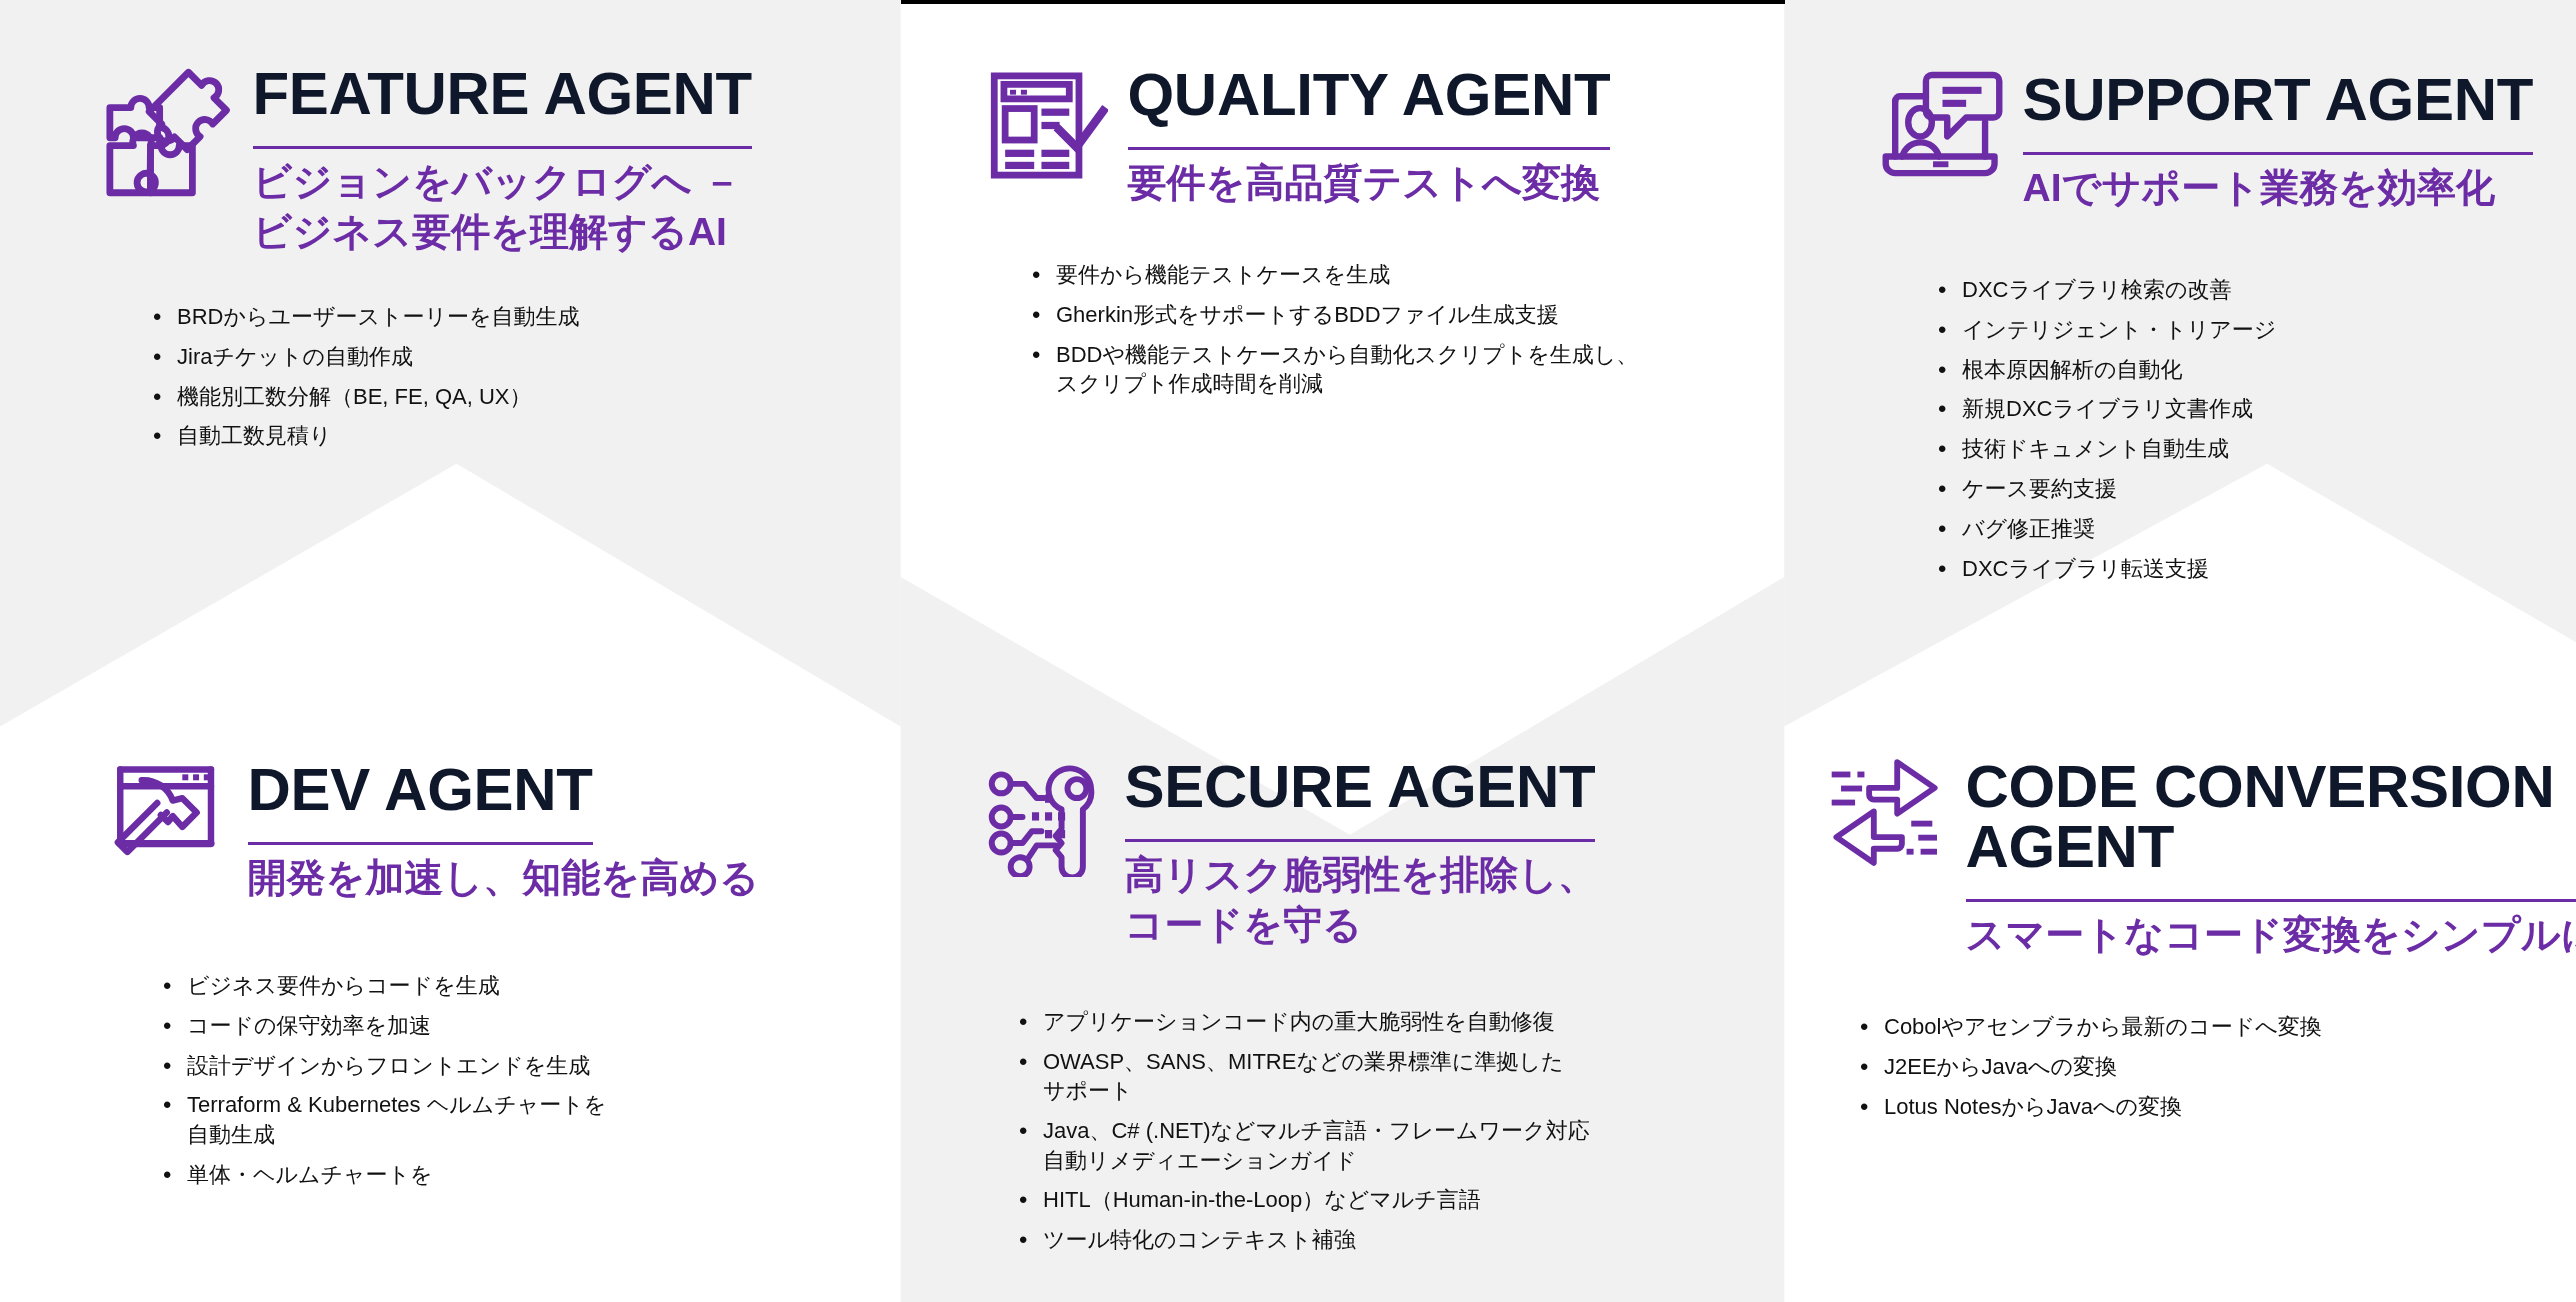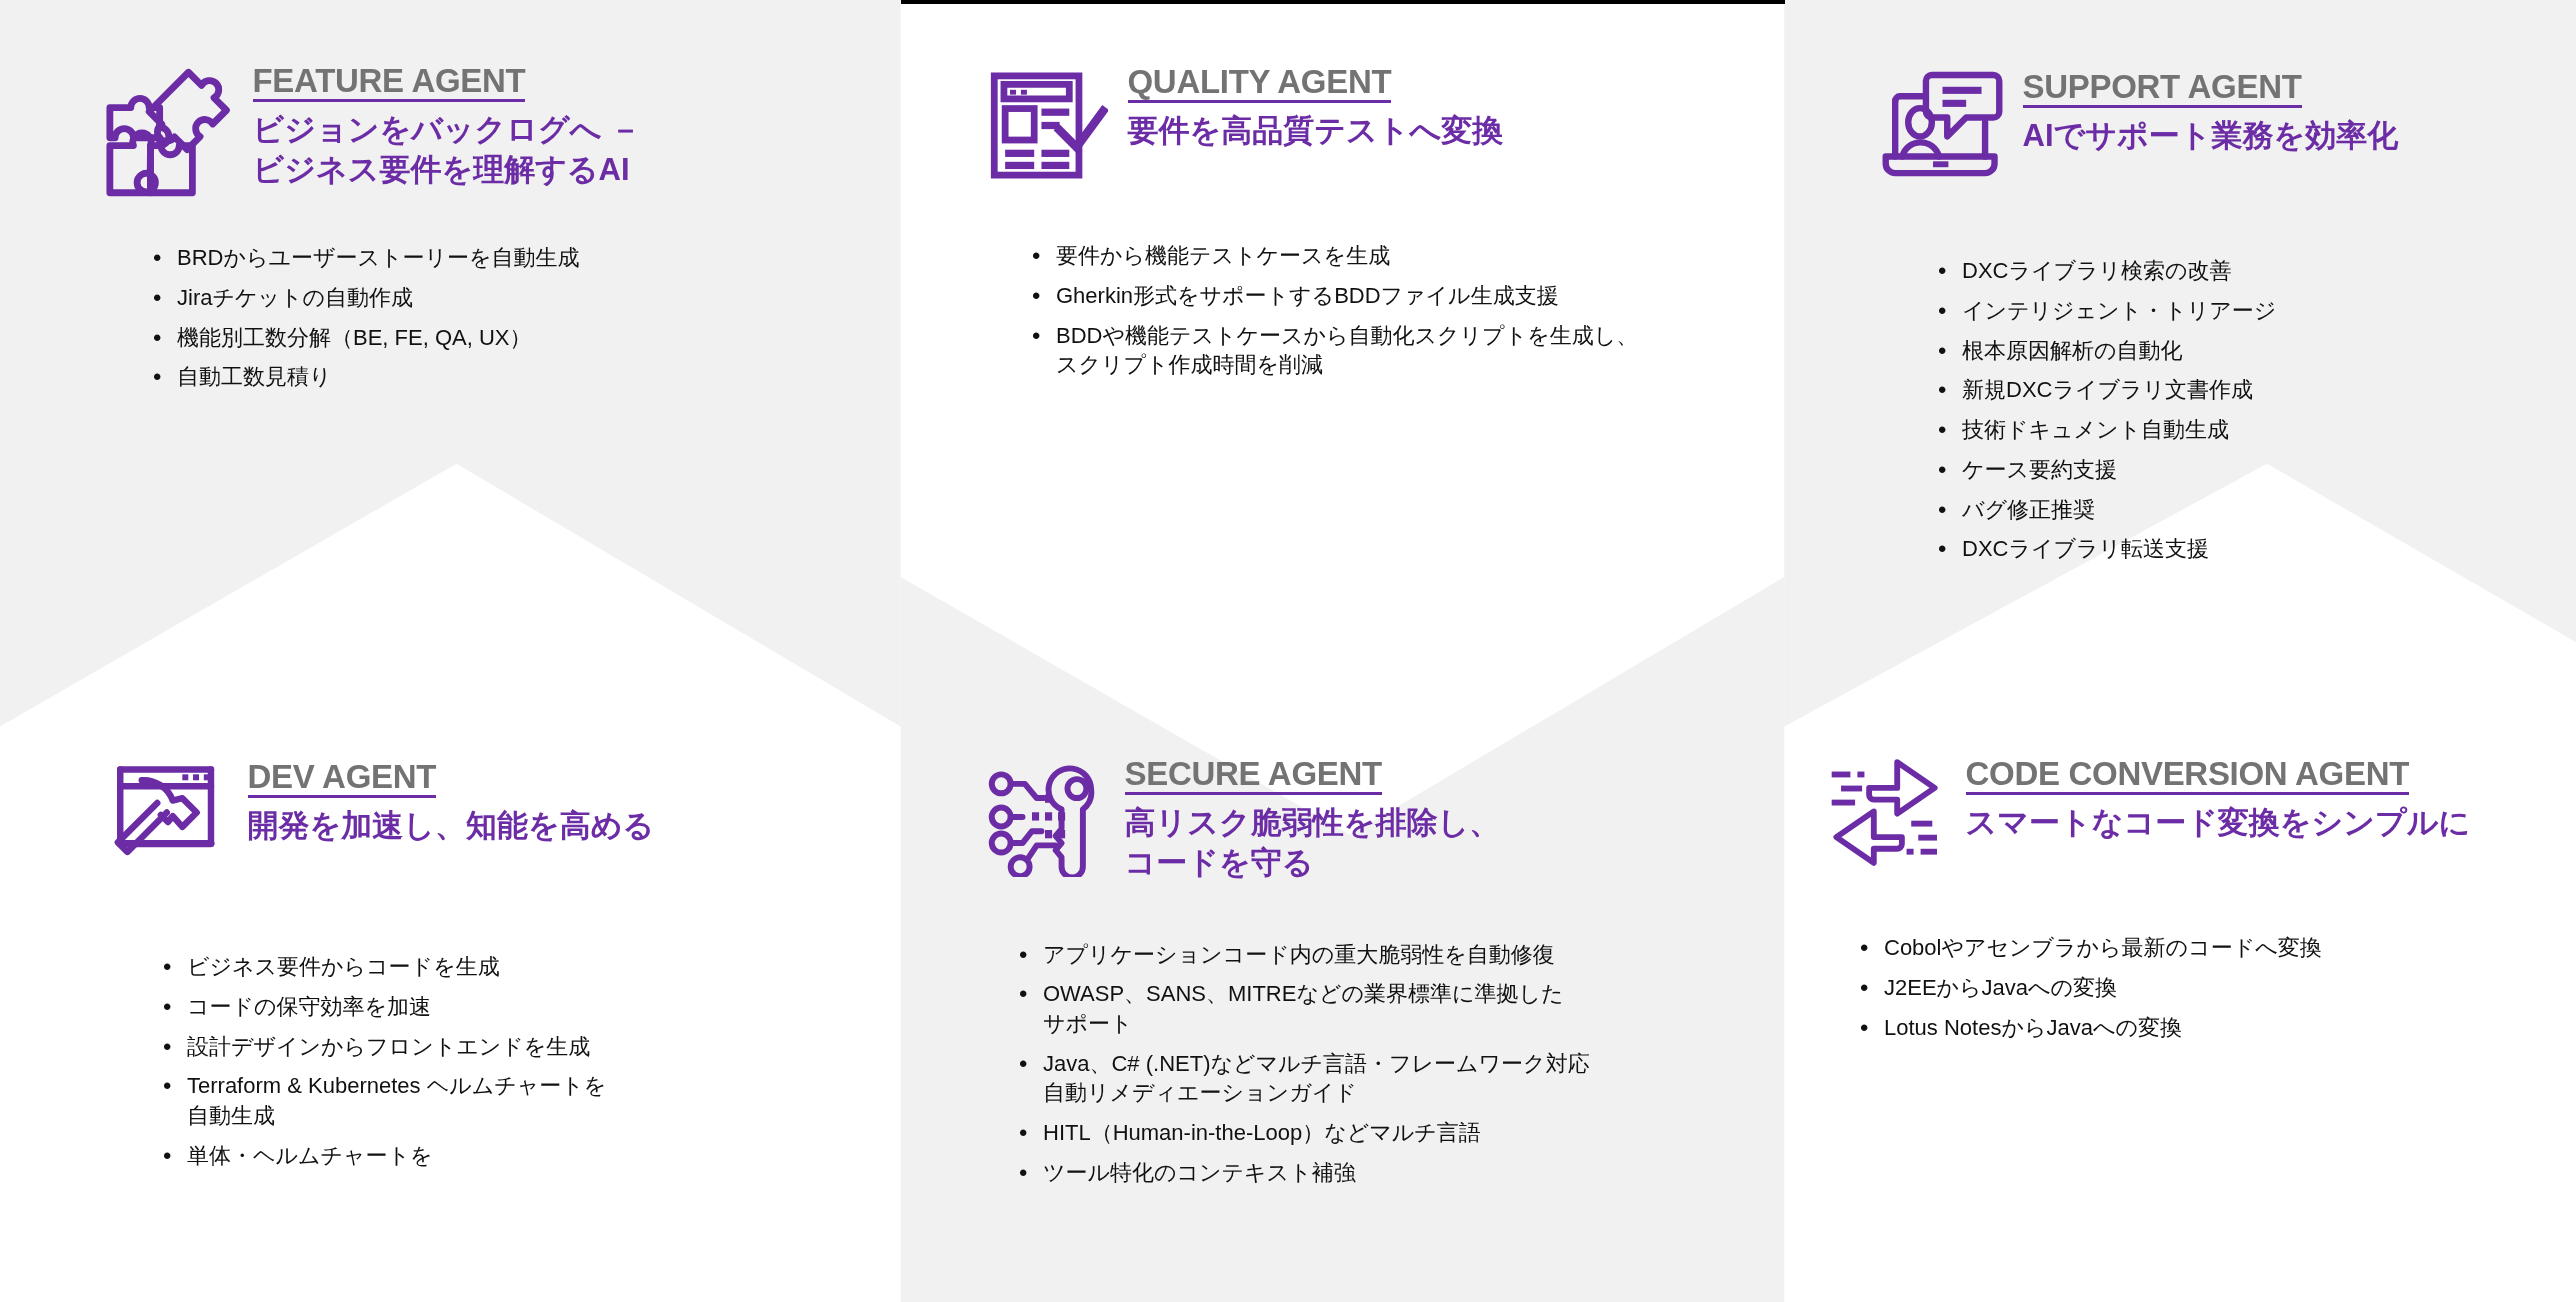--- a/index.html
+++ b/index.html
@@ -78,35 +78,35 @@
     justify-content: center;
     padding-top: 3.1px;
   }
   .icon-box.small { width: 129px; height: 124px; }
   .icon-box svg { display: block; }
 
   .titles { flex: 1 1 auto; min-width: 0; padding-top: 3.1px; }
 
   .agent-title {
     margin: 0;
-    font-size: 33px;
+    font-size: 60px;
     line-height: 1.0;
     font-weight: 700;
     letter-spacing: -0.3px;
-    color: #737373;
+    color: #0f172a;
     display: inline-block;
     border-bottom: 3.6px solid #6B2CA5;
-    padding-bottom: 2px;
+    padding-bottom: 22px;
     white-space: nowrap;
   }
   .agent-title.wrap { white-space: normal; }
 
   .agent-sub {
     margin: 8.2px 0 0 0;
-    font-size: 31px;
+    font-size: 39px;
     line-height: 1.28;
     font-weight: 700;
     color: #6B2CA5;
     white-space: pre-line;
   }
 
   .bullets {
     margin: 0;
     padding: 0;
     list-style: none;

